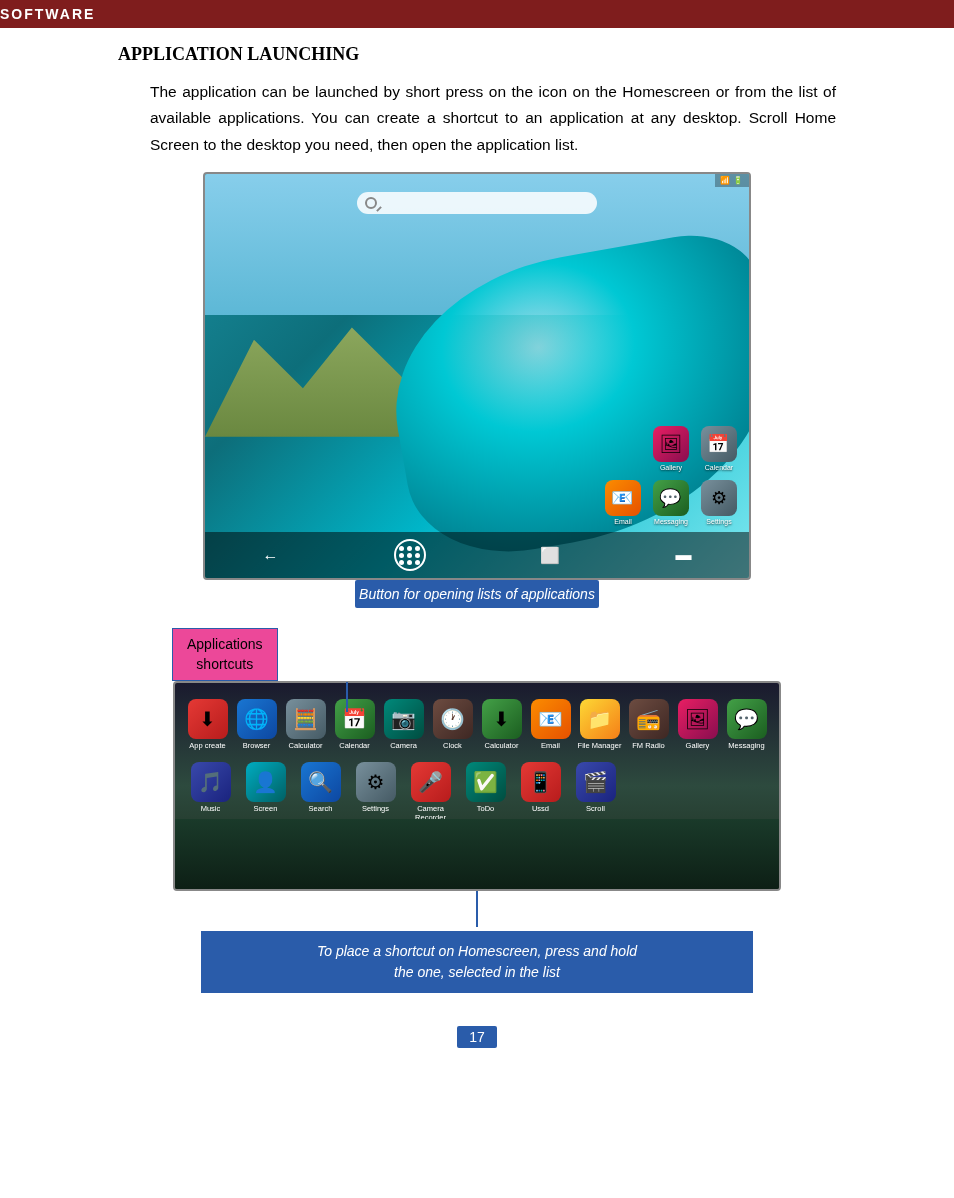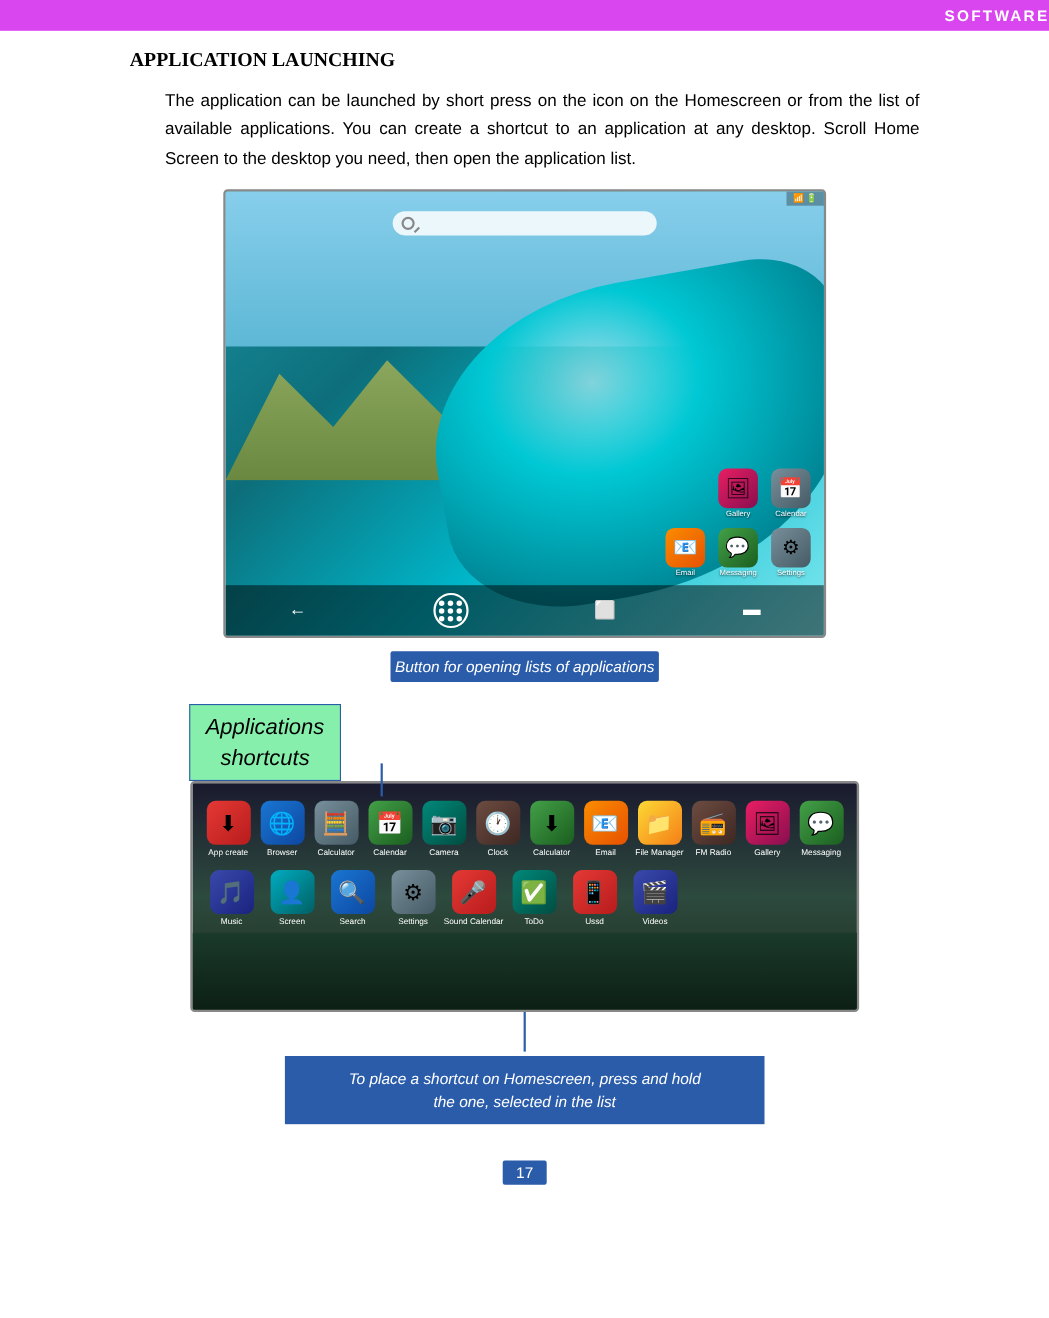--- a/index.html
+++ b/index.html
@@ -6,23 +6,23 @@
     body {
       width: 954px;
       min-height: 1198px;
       background: #ffffff;
       font-family: 'Georgia', serif;
       font-size: 16px;
       color: #000;
     }
 
     .header-bar {
-      background: #d946ef;
-      color: #fff;
-      text-align: right;
+      background: #7f1d1d;
+      color: #fff;
+      text-align: left;
       font-size: 14px;
       letter-spacing: 2px;
       padding: 6px 0;
       font-family: Arial, sans-serif;
       font-weight: bold;
     }
 
     .content {
       padding: 16px 118px 40px 118px;
     }
@@ -209,38 +209,37 @@
       background: #fff;
       border-radius: 50%;
     }
 
     .caption-box {
       background: #2a5caa;
       color: #fff;
       font-style: italic;
       font-size: 14px;
       padding: 6px 4px;
-      margin-top: 12px;
+      margin-top: 0;
       border-radius: 2px;
       font-family: Arial;
     }
 
     
     .annotation-container {
       position: relative;
       margin: 20px 0 0 0;
     }
 
     .annotation-label {
       display: inline-block;
-      background: #86efac;
+      background: #ec4899;
       border: 1px solid #2a5caa;
       color: #000;
-      font-style: italic;
-      font-size: 20px;
+      font-size: 14px;
       padding: 6px 14px;
       text-align: center;
       line-height: 1.4;
       font-family: Arial;
       position: relative;
       z-index: 2;
       margin-left: 54px;
     }
 
     .annotation-line {
@@ -501,47 +500,47 @@
           <div class="app-cell">
             <div class="app-cell-icon icon-blue">🔍</div>
             <span class="app-cell-label">Search</span>
           </div>
           <div class="app-cell">
             <div class="app-cell-icon icon-gray">⚙</div>
             <span class="app-cell-label">Settings</span>
           </div>
           <div class="app-cell">
             <div class="app-cell-icon icon-red">🎤</div>
-            <span class="app-cell-label">Sound Calendar</span>
+            <span class="app-cell-label">Camera Recorder</span>
           </div>
           <div class="app-cell">
             <div class="app-cell-icon icon-teal">✅</div>
             <span class="app-cell-label">ToDo</span>
           </div>
           <div class="app-cell">
             <div class="app-cell-icon icon-red">📱</div>
             <span class="app-cell-label">Ussd</span>
           </div>
           <div class="app-cell">
             <div class="app-cell-icon icon-indigo">🎬</div>
-            <span class="app-cell-label">Videos</span>
+            <span class="app-cell-label">Scroll</span>
           </div>
         </div>
 
         <div style="position:absolute;bottom:0;left:0;right:0;height:70px;background:linear-gradient(180deg,#1a3a2a 0%,#0d1f15 100%);z-index:0;"></div>
       </div>
     </div>
   </div>
 
   <div style="display:flex;justify-content:center;">
     <div class="bottom-annotation-line"></div>
   </div>
 
   <div style="display:flex;justify-content:center;">
-    <div class="bottom-caption" style="width:436px;">
+    <div class="bottom-caption" style="width:552px;">
       <span>To place a shortcut on Homescreen, press and hold</span><br>
       <span>the one, selected in the list</span>
     </div>
   </div>
 
   <div class="page-number">
     <span>17</span>
   </div>
 
 </div>

